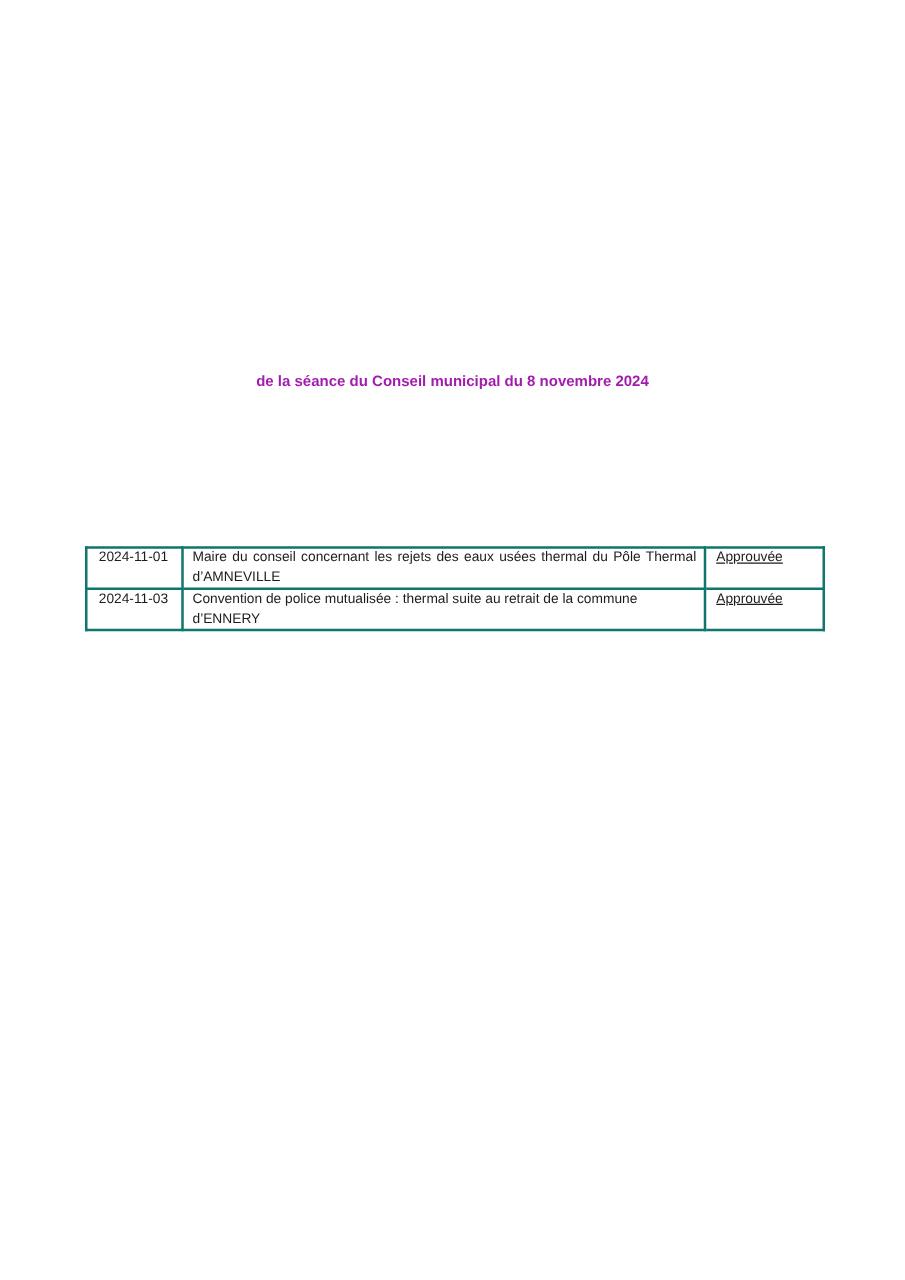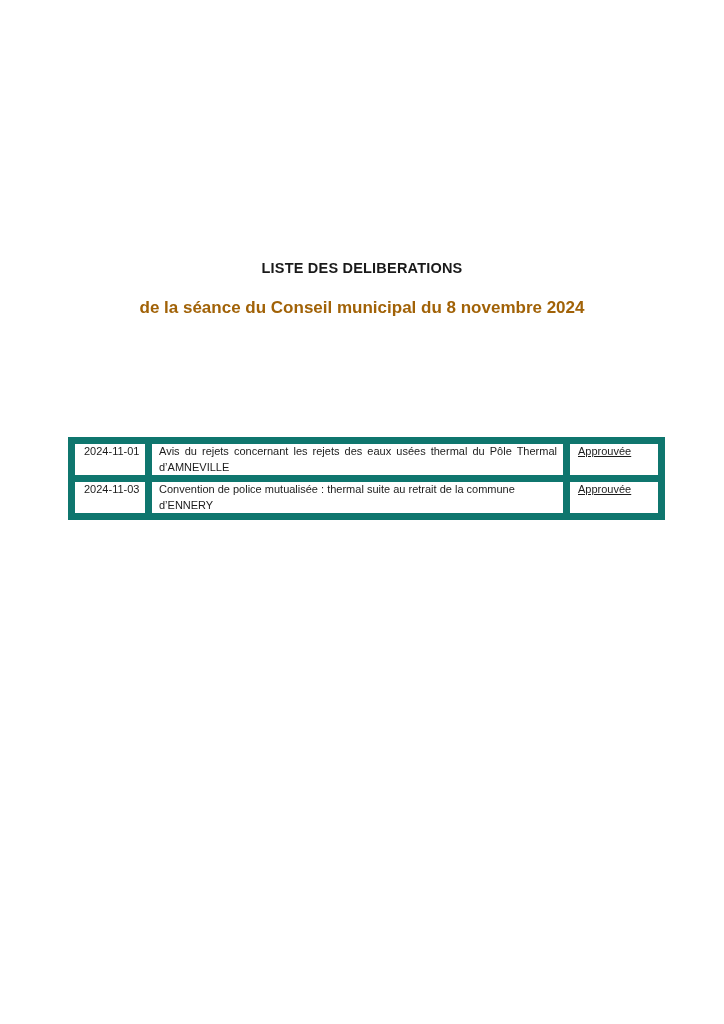--- a/index.html
+++ b/index.html
@@ -28,37 +28,37 @@
     letter-spacing: 0.2px;
     color: #1a1a1a;
   }
   .subtitle {
     position: absolute;
     top: 298px;
     left: 0;
     right: 0;
     margin: 0;
     text-align: center;
-    font-size: 17px;
+    font-size: 12px;
     font-weight: bold;
-    color: #a16207;
+    color: #a21caf;
   }
   table.delib-table {
     position: absolute;
     top: 437px;
     left: 68px;
     width: 590px;
     border-collapse: collapse;
     table-layout: fixed;
     font-size: 11px;
     line-height: 15.5px;
     color: #1c1c1c;
   }
   .delib-table td {
-    border: 7px solid #0f766e;
+    border: 2px solid #0f766e;
     vertical-align: top;
     padding: 0 6px 0 7px;
     overflow: hidden;
   }
   .delib-table col.col-date   { width: 77px; }
   .delib-table col.col-desc   { width: 418px; }
   .delib-table col.col-status { width: 95px; }
   .delib-table td.c-date   { padding-left: 9px; white-space: nowrap; }
   .delib-table td.c-status { padding-left: 8px; white-space: nowrap; text-decoration: underline; }
   .delib-table td.justify  { text-align: justify; }
@@ -66,34 +66,33 @@
   tr.row-h2 { height: 17px; }
   tr.row-h3 { height: 33px; }
   tr.row-h4 { height: 42px; }
   tr.row-h5 { height: 17px; }
 </style>
 </head>
 <body>
 
 <div class="page">
 
-  <h1 class="title">LISTE DES DELIBERATIONS</h1>
 
   <h2 class="subtitle">de la séance du Conseil municipal du 8 novembre 2024</h2>
 
   <table class="delib-table">
     <colgroup>
       <col class="col-date">
       <col class="col-desc">
       <col class="col-status">
     </colgroup>
     <tbody>
       <tr class="row-h1">
         <td class="c-date">2024-11-01</td>
-        <td class="c-desc justify">Avis du rejets concernant les rejets des eaux usées thermal du Pôle Thermal d’AMNEVILLE</td>
+        <td class="c-desc justify">Maire du conseil concernant les rejets des eaux usées thermal du Pôle Thermal d’AMNEVILLE</td>
         <td class="c-status">Approuvée</td>
       </tr>
       <tr class="row-h3">
         <td class="c-date">2024-11-03</td>
         <td class="c-desc">Convention de police mutualisée : thermal suite au retrait de la commune d’ENNERY</td>
         <td class="c-status">Approuvée</td>
       </tr>
     </tbody>
   </table>
 

